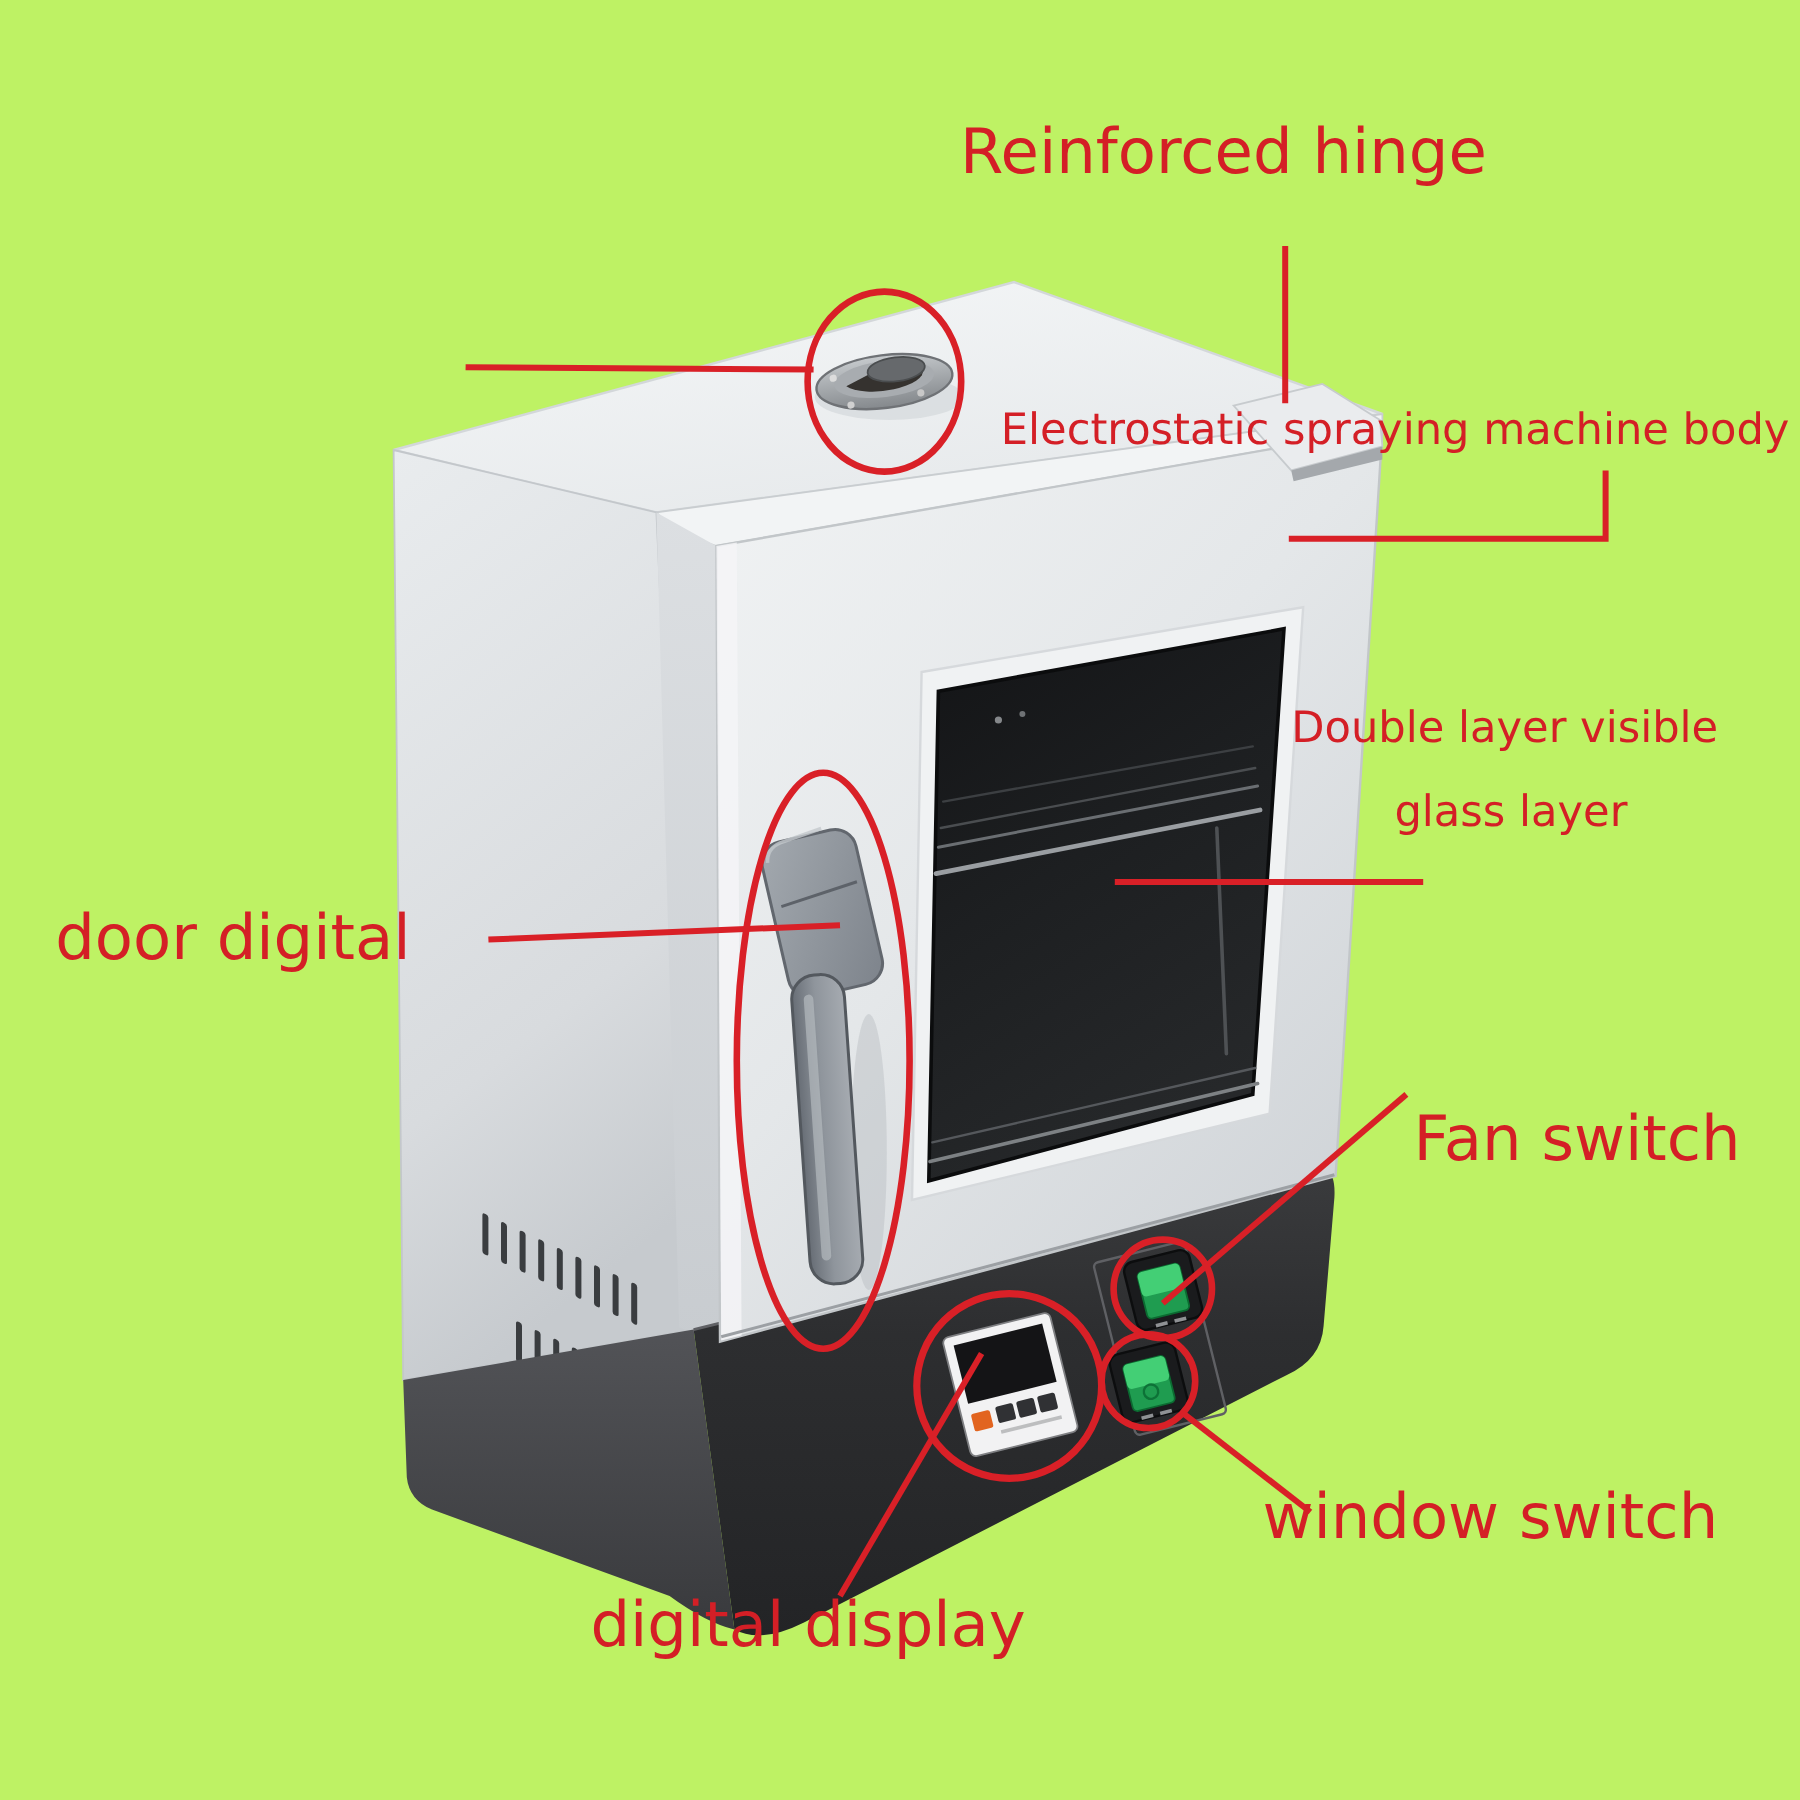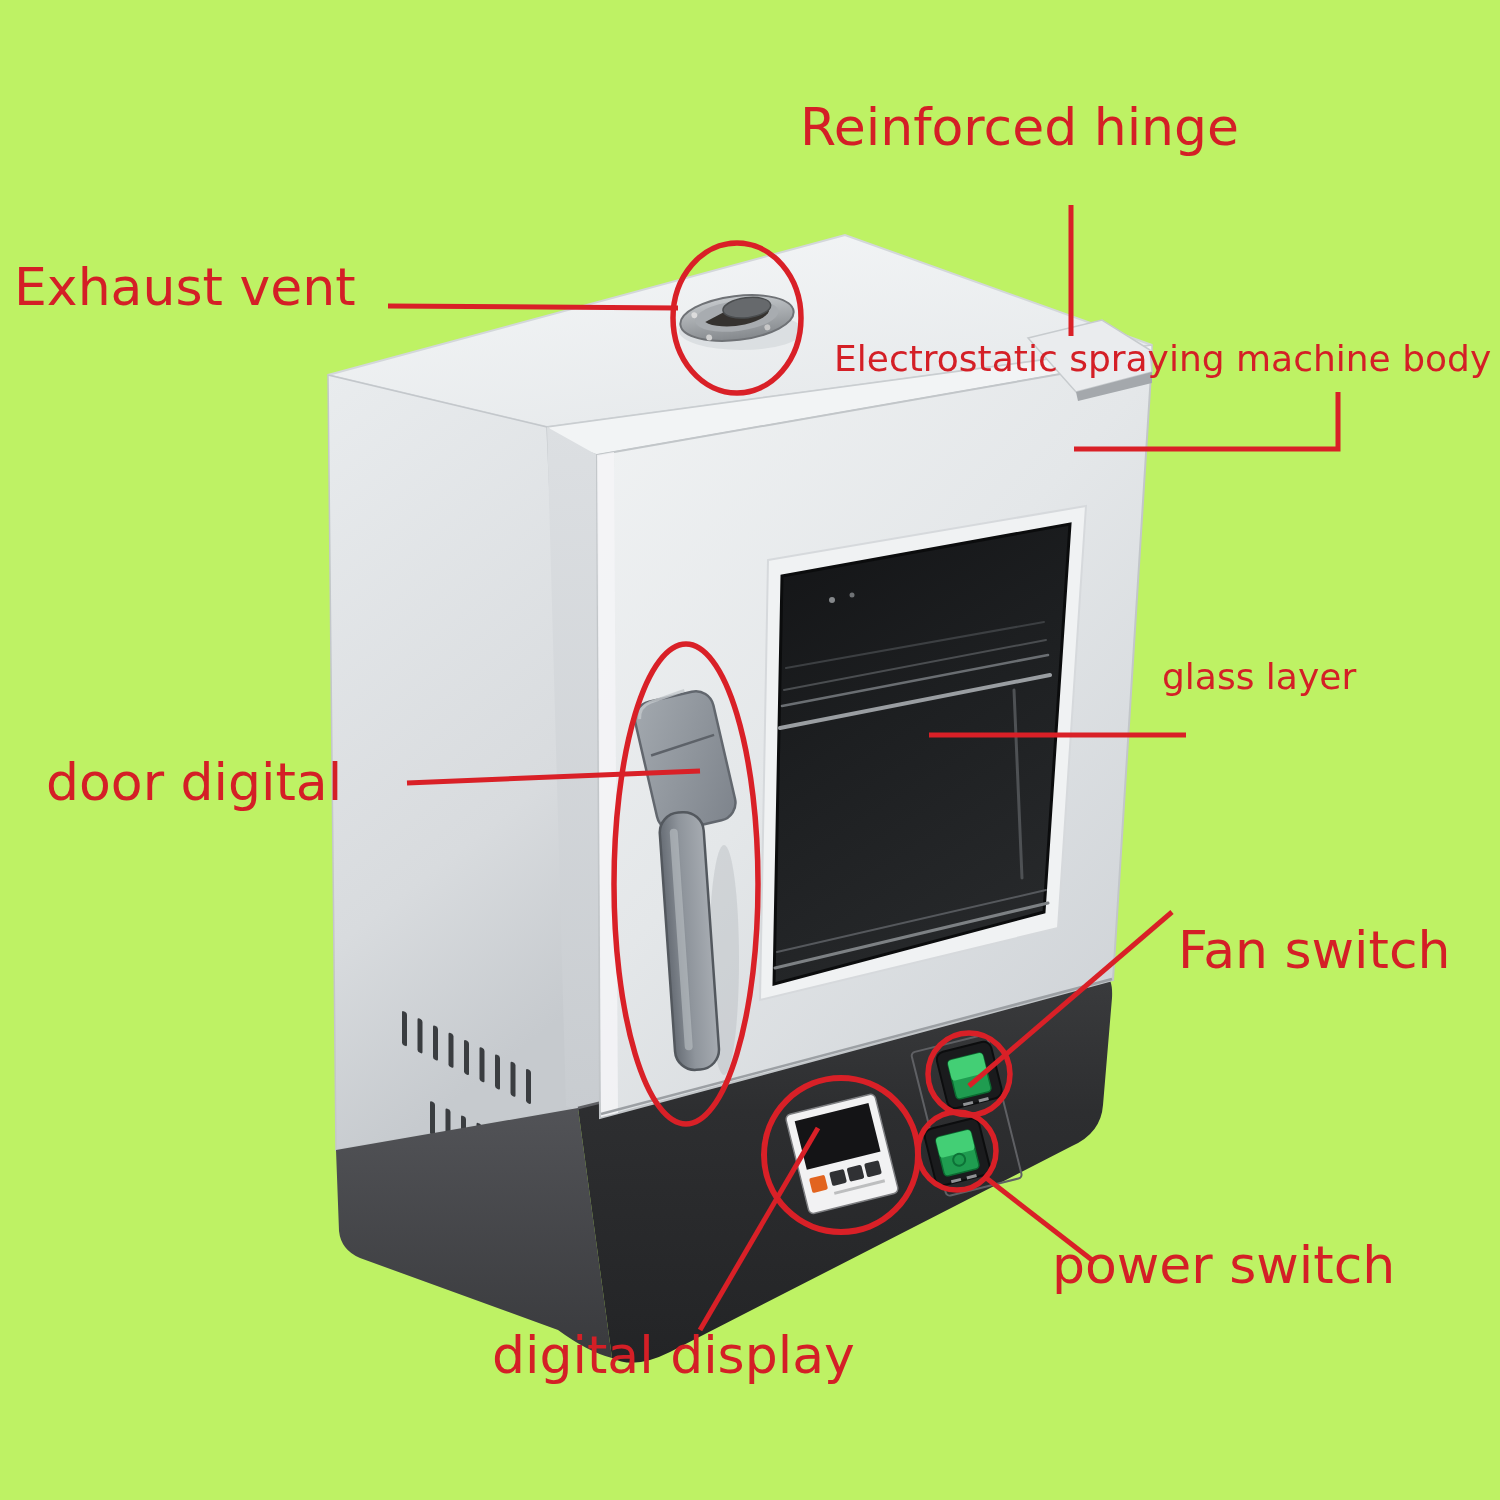--- a/index.html
+++ b/index.html
@@ -198,20 +198,20 @@
     <line x1="1172" y1="912" x2="969" y2="1086" stroke-width="5"></line>
     <circle cx="969" cy="1074" r="41" stroke-width="5.5"></circle>
     <circle cx="957" cy="1151" r="39" stroke-width="5.5"></circle>
     <line x1="985" y1="1177" x2="1092" y2="1260" stroke-width="5"></line>
     <circle cx="841" cy="1155" r="77" stroke-width="6"></circle>
     <line x1="818" y1="1128" x2="700" y2="1330" stroke-width="5"></line>
   </g>
 </svg>
 
   <div class="lbl big" style="left:800px;  top:100px;">Reinforced hinge</div>
-  <div class="lbl big" style="left:14px;   top:260px;">Exhaust vent</div>
   <div class="lbl small" style="left:822px;  top:340px;">Electrostatic spraying machine body</div>
+  <div class="lbl small" style="left:1064px; top:588px;">Double layer visible</div>
   <div class="lbl small" style="left:1150px; top:658px;">glass layer</div>
   <div class="lbl big" style="left:46px;   top:755px;">door digital</div>
   <div class="lbl big" style="left:1178px; top:923px;">Fan switch</div>
-  <div class="lbl big" style="left:1052px; top:1238px;">power switch</div>
+  <div class="lbl big" style="left:1052px; top:1238px;">window switch</div>
   <div class="lbl big" style="left:492px;  top:1328px;">digital display</div>
 </div>
 
 </body></html>

